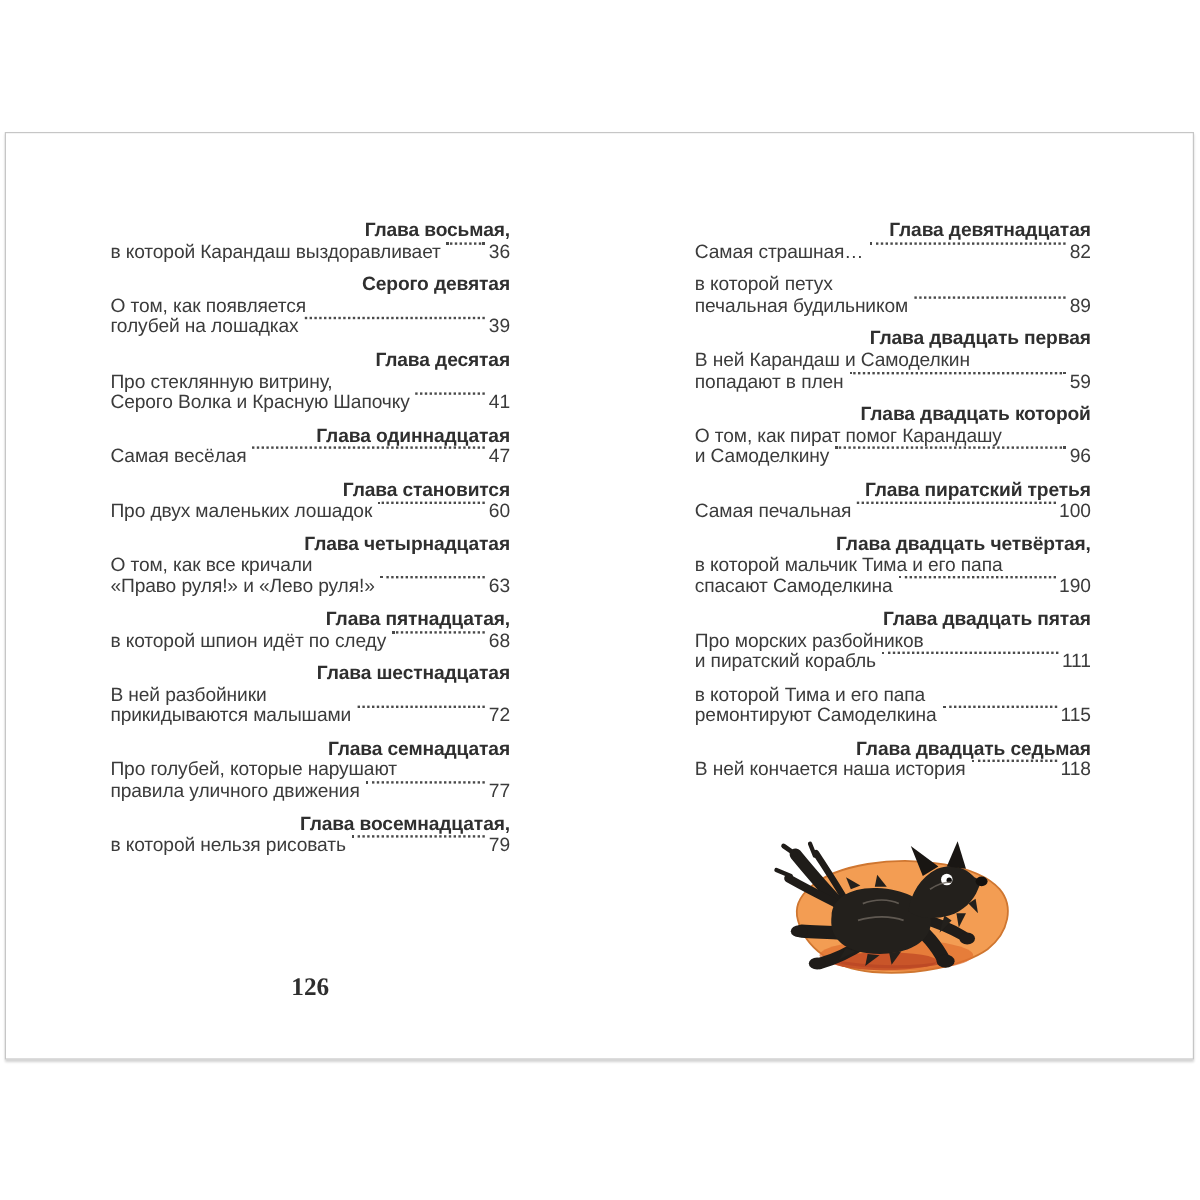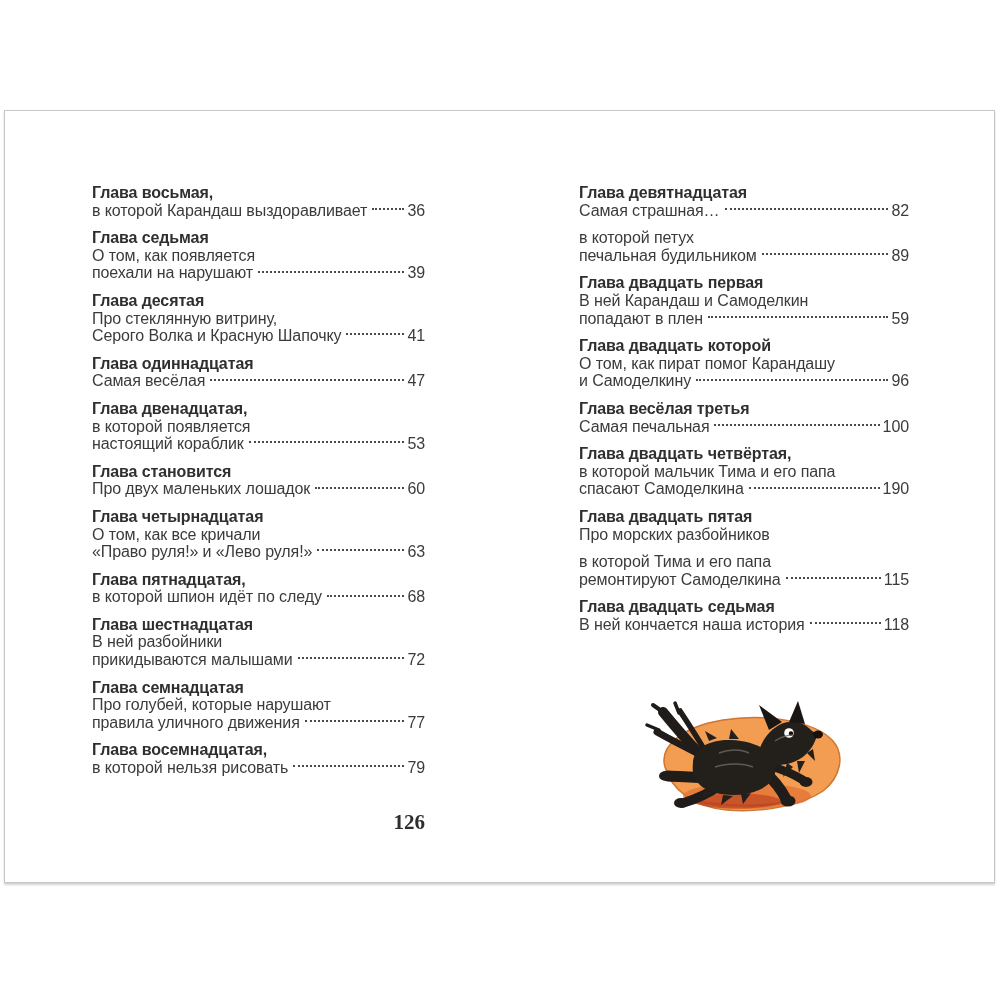--- a/index.html
+++ b/index.html
@@ -13,57 +13,57 @@
     box-shadow:0 2px 2px rgba(0,0,0,0.18);
   }
   .toc-col {
     position:absolute; top:73px;
     font-size:16px; line-height:17.6px; color:#3b3b3b;
     letter-spacing:-0.1px;
   }
   .col-left  { left:87px;  width:333px; }
   .col-right { left:574px; width:330px; }
   .entry { margin-bottom:10px; }
-  .entry-title { font-weight:bold; color:#2f2f2f; }
+  .entry-title { font-weight:bold; color:#2f2f2f;text-align:right; }
   .entry-line { color:#3b3b3b; }
-  .dotrow { display:flex; align-items:center; }
+  .dotrow { display:flex; align-items:flex-start; }
   .linetext { white-space:pre; }
   .leader {
     flex:1 1 auto; min-width:12px; height:0;
     border-bottom:2px dotted #4a4a4a;
     margin:0 3px 3px 5px;
   }
   .pagenum { white-space:pre; }
   .folio {
     position:absolute; left:87px; top:699px; width:333px;
-    text-align:right; font-family:"Liberation Serif", serif;
+    text-align:center; font-family:"Liberation Serif", serif;
     font-weight:bold; font-size:21px; color:#2e2e2e;
   }
   .illustration { position:absolute; left:630px; top:586px; width:220px; height:130px; }
 </style>
 </head>
 <body>
 
 <div class="stage">
   <div class="photo-card">
 
     <div class="toc-col col-left">
         <div class="entry">
           <div class="entry-title">Глава восьмая,</div>
           <div class="entry-line dotrow">
             <span class="linetext">в которой Карандаш выздоравливает</span>
             <span class="leader"></span>
             <span class="pagenum">36</span>
           </div>
         </div>
         <div class="entry">
-          <div class="entry-title">Глава седьмая</div>
+          <div class="entry-title">Серого девятая</div>
           <div class="entry-line">О том, как появляется</div>
           <div class="entry-line dotrow">
-            <span class="linetext">поехали на нарушают</span>
+            <span class="linetext">голубей на лошадках</span>
             <span class="leader"></span>
             <span class="pagenum">39</span>
           </div>
         </div>
         <div class="entry">
           <div class="entry-title">Глава десятая</div>
           <div class="entry-line">Про стеклянную витрину,</div>
           <div class="entry-line dotrow">
             <span class="linetext">Серого Волка и Красную Шапочку</span>
             <span class="leader"></span>
@@ -72,29 +72,20 @@
         </div>
         <div class="entry">
           <div class="entry-title">Глава одиннадцатая</div>
           <div class="entry-line dotrow">
             <span class="linetext">Самая весёлая</span>
             <span class="leader"></span>
             <span class="pagenum">47</span>
           </div>
         </div>
         <div class="entry">
-          <div class="entry-title">Глава двенадцатая,</div>
-          <div class="entry-line">в которой появляется</div>
-          <div class="entry-line dotrow">
-            <span class="linetext">настоящий кораблик</span>
-            <span class="leader"></span>
-            <span class="pagenum">53</span>
-          </div>
-        </div>
-        <div class="entry">
           <div class="entry-title">Глава становится</div>
           <div class="entry-line dotrow">
             <span class="linetext">Про двух маленьких лошадок</span>
             <span class="leader"></span>
             <span class="pagenum">60</span>
           </div>
         </div>
         <div class="entry">
           <div class="entry-title">Глава четырнадцатая</div>
           <div class="entry-line">О том, как все кричали</div>
@@ -168,39 +159,44 @@
         <div class="entry">
           <div class="entry-title">Глава двадцать которой</div>
           <div class="entry-line">О том, как пират помог Карандашу</div>
           <div class="entry-line dotrow">
             <span class="linetext">и Самоделкину</span>
             <span class="leader"></span>
             <span class="pagenum">96</span>
           </div>
         </div>
         <div class="entry">
-          <div class="entry-title">Глава весёлая третья</div>
+          <div class="entry-title">Глава пиратский третья</div>
           <div class="entry-line dotrow">
             <span class="linetext">Самая печальная</span>
             <span class="leader"></span>
             <span class="pagenum">100</span>
           </div>
         </div>
         <div class="entry">
           <div class="entry-title">Глава двадцать четвёртая,</div>
           <div class="entry-line">в которой мальчик Тима и его папа</div>
           <div class="entry-line dotrow">
             <span class="linetext">спасают Самоделкина</span>
             <span class="leader"></span>
             <span class="pagenum">190</span>
           </div>
         </div>
         <div class="entry">
           <div class="entry-title">Глава двадцать пятая</div>
           <div class="entry-line">Про морских разбойников</div>
+          <div class="entry-line dotrow">
+            <span class="linetext">и пиратский корабль</span>
+            <span class="leader"></span>
+            <span class="pagenum">111</span>
+          </div>
         </div>
         <div class="entry">
           <div class="entry-line">в которой Тима и его папа</div>
           <div class="entry-line dotrow">
             <span class="linetext">ремонтируют Самоделкина</span>
             <span class="leader"></span>
             <span class="pagenum">115</span>
           </div>
         </div>
         <div class="entry">

